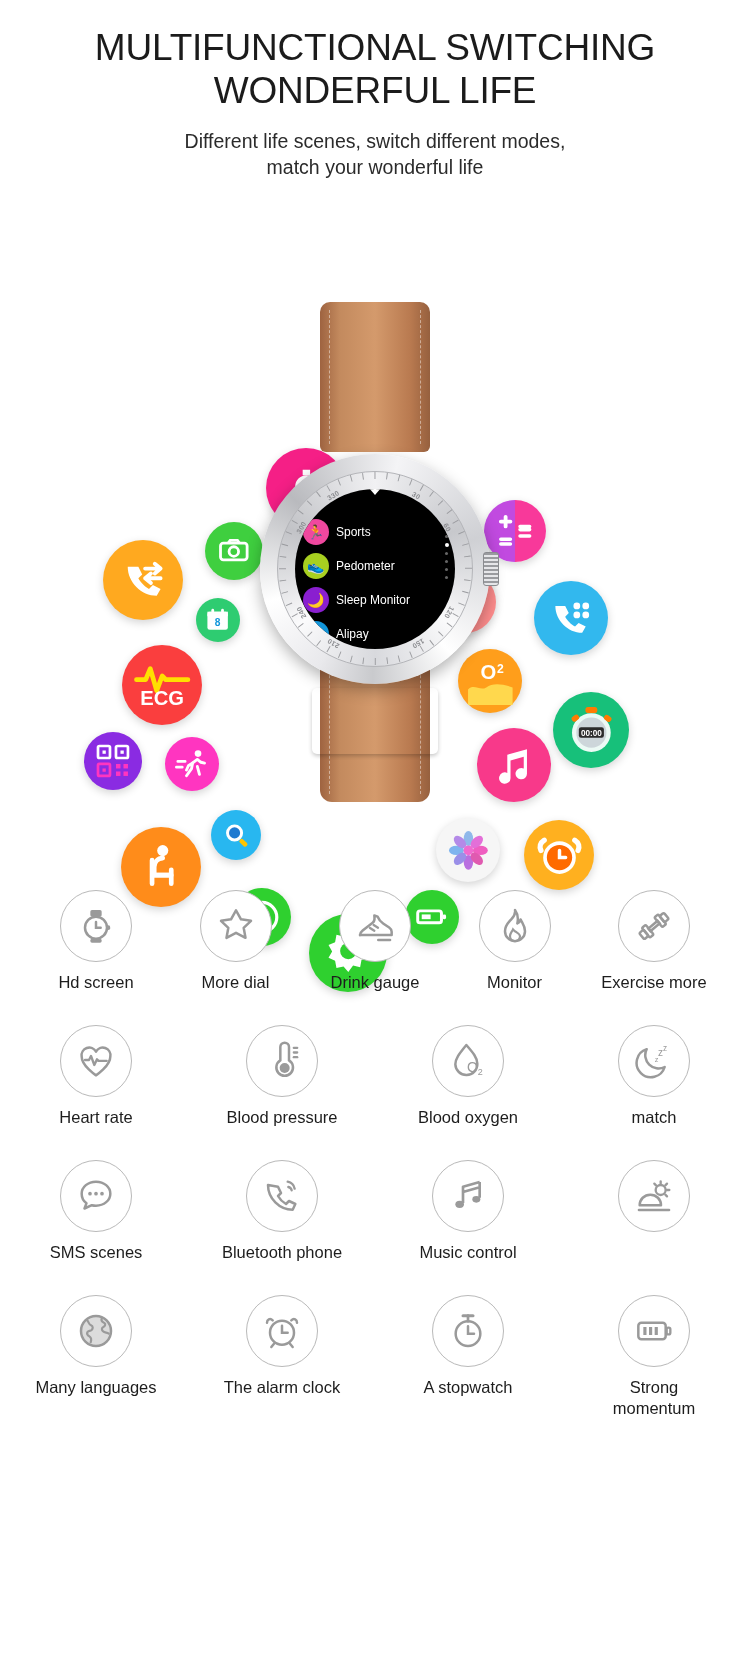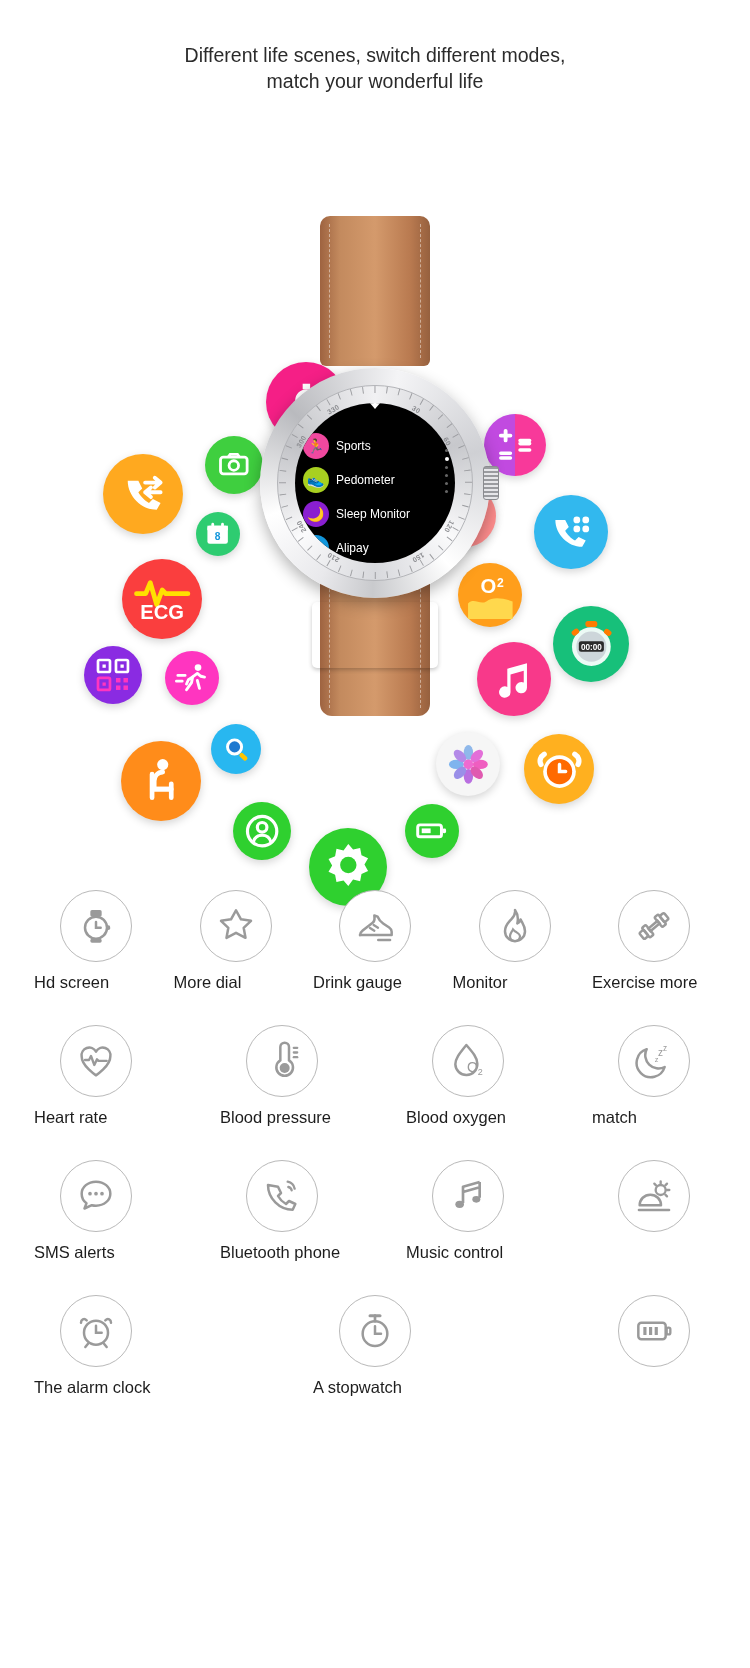--- a/index.html
+++ b/index.html
@@ -97,35 +97,39 @@
     position:absolute; border-radius:50%;
     display:flex; align-items:center; justify-content:center;
     color:#fff; box-shadow:0 3px 8px rgba(0,0,0,.17);
     font-weight:700; line-height:1; user-select:none;
   }
   .app svg { display:block; }
 
   
   .features { position:absolute; left:0; top:890px; width:750px; padding:0 34px; }
   .frow { display:flex; justify-content:space-between; margin-bottom:32px; }
-  .fcell { width:124px; }
+  .fcell { width:124px; text-align:center; }
   .fcirc {
     width:72px; height:72px; margin:0 auto 10px; border-radius:50%;
     border:1.6px solid #b9b9b9; display:flex; align-items:center; justify-content:center;
     background:#fff;
   }
   .fcirc svg { display:block; }
   .flabel { font-size:16.5px; line-height:21px; color:#1d1d1d; }
 </style>
 </head>
 <body>
 
 <div class="page">
 
   <div class="header">
+    <h1 class="title">
+      <span>MULTIFUNCTIONAL SWITCHING</span>
+      <span class="l2">WONDERFUL LIFE</span>
+    </h1>
     <p class="subtitle">
       <span>Different life scenes, switch different modes,</span>
       <span class="s2">match your wonderful life</span>
     </p>
   </div>
 
   <div class="hero">
 
     <div id="app-icon-layer">
         <div class="app" style="left: 266px; top: 258px; width: 80px; height: 80px; background: rgb(245, 31, 134);">
@@ -503,21 +507,21 @@
       <div class="frow">
         <div class="fcell">
           <div class="fcirc">
             <svg width="40" height="40" viewBox="0 0 24 24">
               <path d="M12 3.4c4.8 0 8.6 3.2 8.6 7.2s-3.8 7.2-8.6 7.2c-.9 0-1.7-.1-2.5-.3l-4.4 2 1.2-3.2c-1.8-1.3-2.9-3.3-2.9-5.7 0-4 3.8-7.2 8.6-7.2z" stroke="#9a9a9a" stroke-width="1.5" fill="none" stroke-linejoin="round"></path>
               <circle cx="8.4" cy="10.6" r="1.1" fill="#9a9a9a"></circle>
               <circle cx="12" cy="10.6" r="1.1" fill="#9a9a9a"></circle>
               <circle cx="15.6" cy="10.6" r="1.1" fill="#9a9a9a"></circle>
             </svg>
           </div>
-          <div class="flabel">SMS alerts</div>
+          <div class="flabel">SMS scenes</div>
         </div>
         <div class="fcell">
           <div class="fcirc">
             <svg width="40" height="40" viewBox="0 0 24 24">
               <path d="M3.6 5.4c0 8 6.8 14.8 14.8 14.8l1.6-3.4-3.8-1.8-1.8 1.8c-1.8-1-3.8-3-4.8-4.8l1.8-1.8-1.8-3.8L3.6 5.4z" stroke="#9a9a9a" stroke-width="1.5" fill="none" stroke-linejoin="round"></path>
               <path d="M15.4 3.4a5.4 5.4 0 014.2 4.2M15.8 6.6a2.6 2.6 0 012 2" stroke="#9a9a9a" stroke-width="1.4" fill="none" stroke-linecap="round"></path>
             </svg>
           </div>
           <div class="flabel">Bluetooth phone</div>
         </div>
@@ -536,20 +540,30 @@
             <svg width="40" height="40" viewBox="0 0 24 24">
               <circle cx="16" cy="8.4" r="3" stroke="#9a9a9a" stroke-width="1.4" fill="none"></circle>
               <path d="M16 3.2v1.4M19.8 4.6l-1 1M21.2 8.4h-1.4M19.8 12.2l-1-1M12.2 4.6l1 1" stroke="#9a9a9a" stroke-width="1.4" stroke-linecap="round"></path>
               <path d="M3.4 17.6c0-3.6 2.8-6.4 6.4-6.4s6.4 2.8 6.4 6.4H3.4z" stroke="#9a9a9a" stroke-width="1.5" fill="none" stroke-linejoin="round"></path>
               <path d="M3 20.4h18" stroke="#9a9a9a" stroke-width="1.6" stroke-linecap="round"></path>
             </svg>
           </div>
         </div>
       </div>
       <div class="frow">
+        <div class="fcell">
+          <div class="fcirc">
+            <svg width="40" height="40" viewBox="0 0 24 24">
+              <circle cx="12" cy="12" r="9" fill="#9a9a9a" opacity=".35"></circle>
+              <path d="M12 3c5 0 9 4 9 9s-4 9-9 9-9-4-9-9 4-9 9-9z" stroke="#9a9a9a" stroke-width="1.5" fill="none"></path>
+              <path d="M6.6 5.4c1.2 1.4 1 2.6 2.4 3.2 1.4.6 1.2 2 .4 2.8-1 .8-2 .2-2.6 1.4-.5 1 .4 2 1.4 2.6 1.2.8 1 2.2.6 3.4M15.4 4.6c-.6 1.6.6 2 1.6 2.6 1 .6.4 2-.6 2.4-1.2.5-1 1.8-.2 2.6 1 1 2.4.6 3.4 1.4" stroke="#9a9a9a" stroke-width="1.3" fill="none" stroke-linecap="round"></path>
+            </svg>
+          </div>
+          <div class="flabel">Many languages</div>
+        </div>
         <div class="fcell">
           <div class="fcirc">
             <svg width="40" height="40" viewBox="0 0 24 24">
               <circle cx="12" cy="13" r="7.2" stroke="#9a9a9a" stroke-width="1.5" fill="none"></circle>
               <path d="M12 8.8V13h3.4" stroke="#9a9a9a" stroke-width="1.5" fill="none" stroke-linecap="round"></path>
               <path d="M6.4 5.6c-1.6-1.6-3.4-.4-3.4 1.4M17.6 5.6c1.6-1.6 3.4-.4 3.4 1.4" stroke="#9a9a9a" stroke-width="1.5" fill="none" stroke-linecap="round"></path>
               <path d="M7.2 19.6l-1.6 2M16.8 19.6l1.6 2" stroke="#9a9a9a" stroke-width="1.5" stroke-linecap="round"></path>
             </svg>
           </div>
           <div class="flabel">The alarm clock</div>
@@ -568,16 +582,17 @@
         <div class="fcell">
           <div class="fcirc">
             <svg width="40" height="40" viewBox="0 0 24 24">
               <rect x="2.6" y="7" width="16.4" height="10" rx="1.8" stroke="#9a9a9a" stroke-width="1.5" fill="none"></rect>
               <rect x="5.6" y="9.6" width="1.9" height="4.8" fill="#9a9a9a"></rect>
               <rect x="9" y="9.6" width="1.9" height="4.8" fill="#9a9a9a"></rect>
               <rect x="12.4" y="9.6" width="1.9" height="4.8" fill="#9a9a9a"></rect>
               <rect x="19.6" y="10" width="2.2" height="4" rx="1" stroke="#9a9a9a" stroke-width="1.4" fill="none"></rect>
             </svg>
           </div>
+          <div class="flabel">Strong momentum</div>
         </div>
       </div>
     </div>
 </div>
 
 </body></html>

